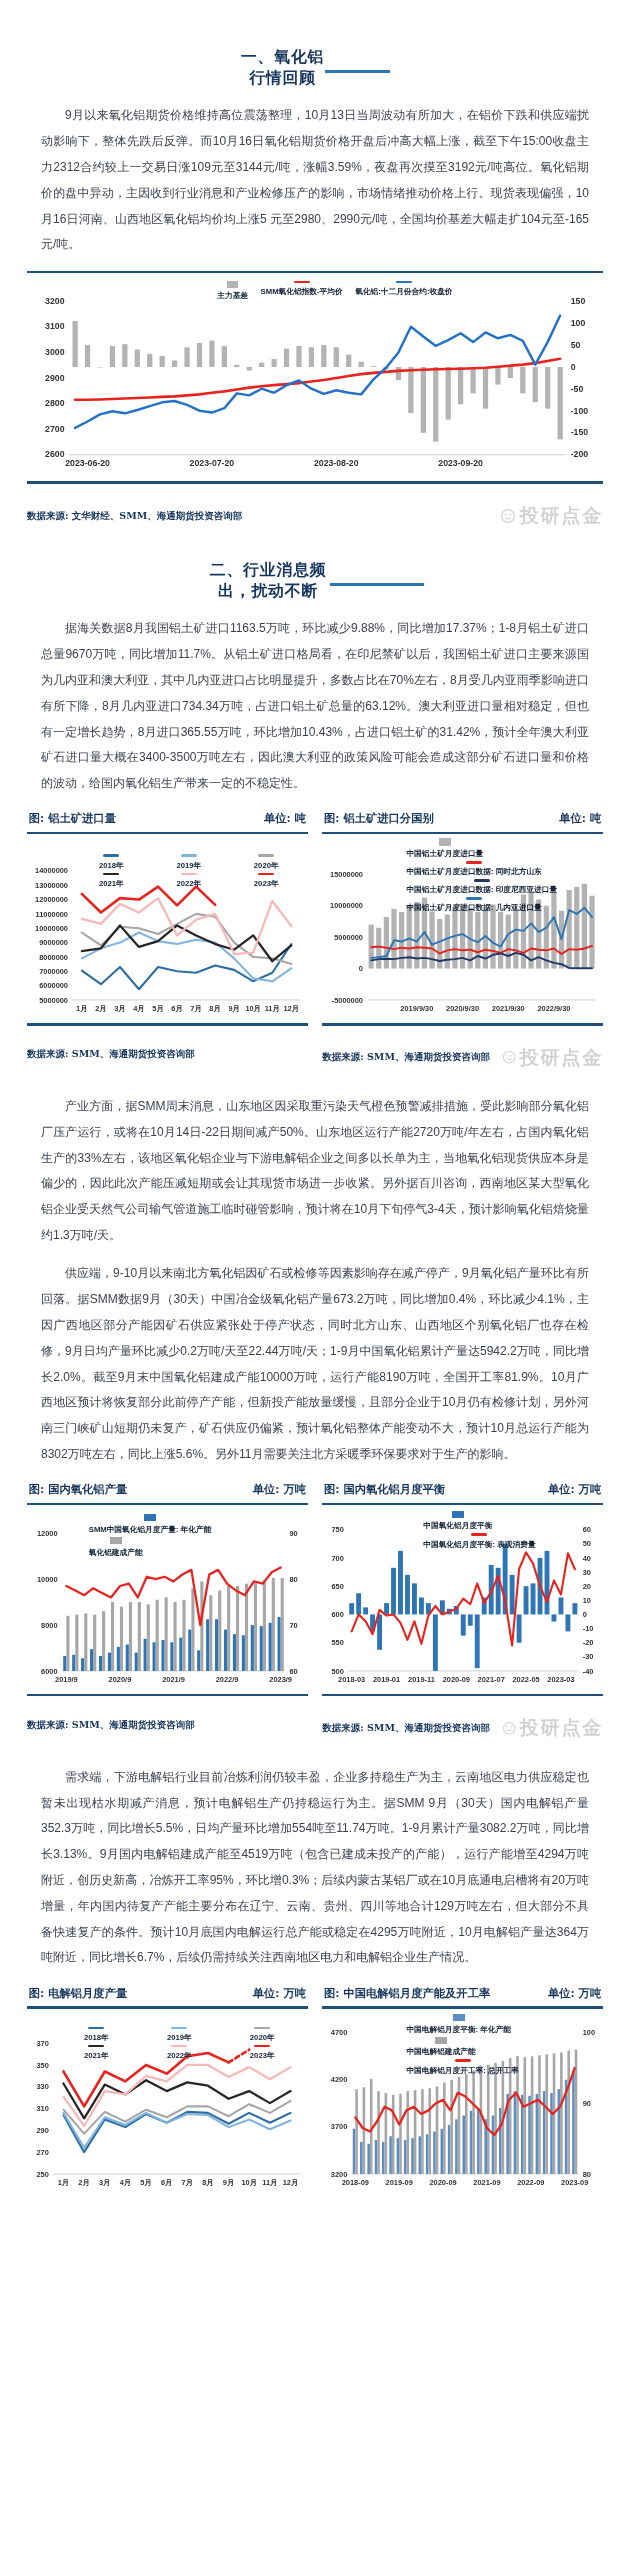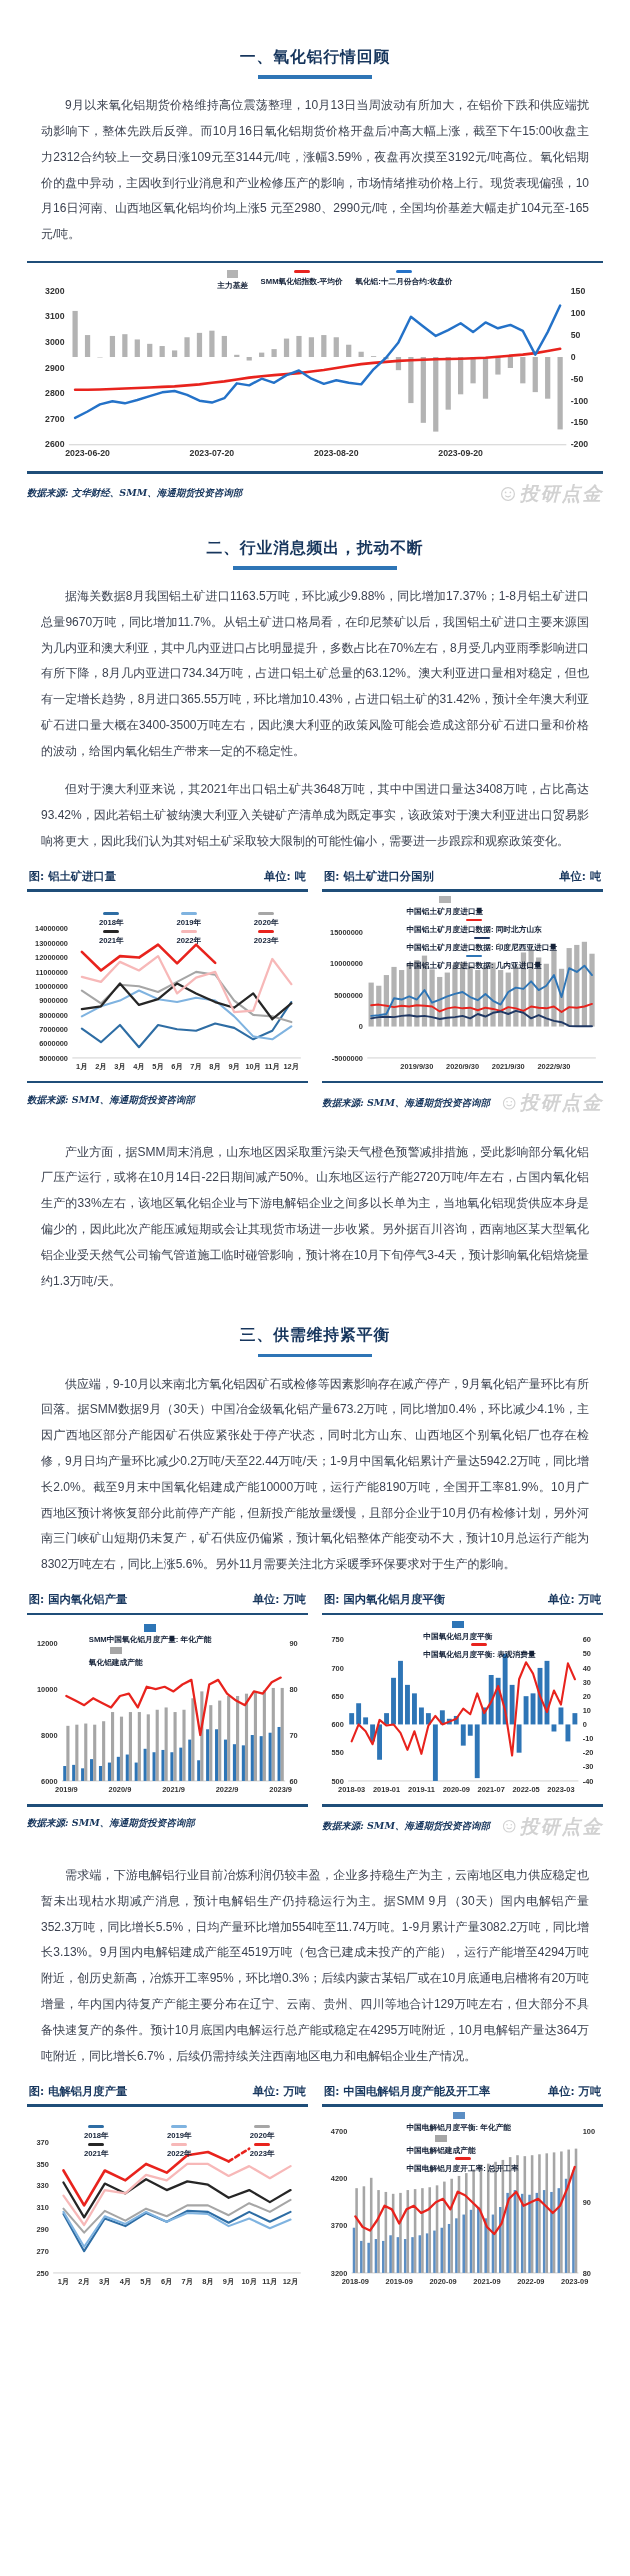--- a/index.html
+++ b/index.html
@@ -1,39 +1,39 @@
 <!DOCTYPE html>
 <html style="font-size:14.4px"><head>
 <meta charset="utf-8">
 <style>
   html,body{margin:0;padding:0;background:#ffffff;}
   body{width:630px;margin:0 auto;font-family:"Liberation Sans","DejaVu Sans",sans-serif;color:#3c4250;}
   .doc{padding:16px 0 23.4px;}
 
   
   .sec-head{text-align:center;margin:31px 0 14.4px;}
-  .sec-head-inner{display:inline-flex;flex-direction:column;align-items:center;}
+  .sec-head-inner{display:inline-flex;flex-direction:row;align-items:center;}
   .sec-head-text{font-size:15.8px;font-weight:bold;color:#17365d;letter-spacing:0.9px;}
   .sec-bar{width:76%;height:3.6px;background:#2e75b6;margin-top:7.2px;}
 
   
   p.body-text{margin:0 0 12.6px;padding:0 41px;font-size:12px;line-height:2.15;text-align:justify;text-indent:2em;}
 
   
   .chart-area-full{margin:10.8px 27px 23.4px;}
   .charts-row{display:flex;gap:14.4px;margin:10.8px 27px 23.4px;justify-content:flex-end;}
   .charts-row .chart-block{flex:1;min-width:0;}
   .chart-head{display:flex;justify-content:space-between;align-items:baseline;font-family:"DejaVu Serif","Liberation Serif",serif;font-weight:bold;color:#17365d;font-size:11.3px;padding:1.8px 1.8px 5.4px;}
   .rule-top,.rule-bot{height:2.7px;background:#1f4e79;}
   .rule-bot{margin-top:1.8px;}
   .chart-wrap{position:relative;padding:1.8px 0;}
   .chart-svg{display:block;width:100%;height:auto;}
   .chart-svg text{font:bold 8.5px "Liberation Sans",sans-serif;fill:#333333;}
   .chart-svg.big text{font:bold 10px "Liberation Sans",sans-serif;fill:#333333;}
-  .chart-src{display:flex;justify-content:space-between;align-items:center;font-family:"DejaVu Serif","Liberation Serif",serif;font-size:9.5px;font-weight:bold;color:#17365d;padding-top:7px;min-height:20px;font-style:italic;}
+  .chart-src{display:flex;justify-content:space-between;align-items:center;font-family:"DejaVu Serif","Liberation Serif",serif;font-size:9.5px;font-weight:bold;color:#17365d;padding-top:19px;min-height:20px;}
   .logo{display:inline-flex;align-items:center;gap:3.6px;color:#d2d2d2;font-size:19px;font-weight:bold;letter-spacing:1.8px;font-family:"Liberation Sans",sans-serif;}
 
   
   .legend{position:absolute;left:47px;right:7.2px;top:20px;display:flex;flex-wrap:wrap;justify-content:center;column-gap:12.6px;row-gap:1.8px;font-size:7.7px;font-weight:bold;color:#152238;pointer-events:none;}
   .legend.col{flex-direction:column;align-items:flex-start;justify-content:flex-start;right:auto;}
   .legend.grid3 .lg-item{width:29%;}
   .lg-item{display:inline-flex;align-items:center;gap:3.6px;white-space:nowrap;flex-direction:column;}
   .sw{display:inline-block;flex:none;}
   .sw.line{width:16px;height:2.7px;border-radius:1.8px;}
   .sw.bar{width:11.7px;height:7.2px;}
@@ -148,21 +148,20 @@
     </div>
   </div>
 
   <div class="sec-head">
     <span class="sec-head-inner">
       <span class="sec-head-text">二、行业消息频出，扰动不断</span>
       <span class="sec-bar"></span>
     </span>
   </div>
   <p class="body-text">据海关数据8月我国铝土矿进口1163.5万吨，环比减少9.88%，同比增加17.37%；1-8月铝土矿进口总量9670万吨，同比增加11.7%。从铝土矿进口格局看，在印尼禁矿以后，我国铝土矿进口主要来源国为几内亚和澳大利亚，其中几内亚进口占比明显提升，多数占比在70%左右，8月受几内亚雨季影响进口有所下降，8月几内亚进口734.34万吨，占进口铝土矿总量的63.12%。澳大利亚进口量相对稳定，但也有一定增长趋势，8月进口365.55万吨，环比增加10.43%，占进口铝土矿的31.42%，预计全年澳大利亚矿石进口量大概在3400-3500万吨左右，因此澳大利亚的政策风险可能会造成这部分矿石进口量和价格的波动，给国内氧化铝生产带来一定的不稳定性。</p>
-  <p class="body-text">但对于澳大利亚来说，其2021年出口铝土矿共3648万吨，其中中国进口量达3408万吨，占比高达93.42%，因此若铝土矿被纳澳大利亚入关键矿产清单成为既定事实，该政策对于澳大利亚进出口贸易影响将更大，因此我们认为其对铝土矿采取较大限制的可能性偏小，需要进一步跟踪和观察政策变化。</p>
 
   <div class="charts-row">
     <div class="chart-block">
       <div class="chart-head">
         <span>图: 铝土矿进口量</span>
         <span>单位: 吨</span>
       </div>
       <div class="rule-top"></div>
       <div class="chart-wrap">
         <svg class="chart-svg" viewBox="0 0 322 210">
@@ -310,26 +309,20 @@
               <path d="M6.5 12 q3.5 3 7 0" stroke="#d2d2d2" fill="none" stroke-width="1.5"></path>
             </svg>
           <span>投研点金</span>
         </span>
       </div>
     </div>
   </div>
 
   <p class="body-text">产业方面，据SMM周末消息，山东地区因采取重污染天气橙色预警减排措施，受此影响部分氧化铝厂压产运行，或将在10月14日-22日期间减产50%。山东地区运行产能2720万吨/年左右，占国内氧化铝生产的33%左右，该地区氧化铝企业与下游电解铝企业之间多以长单为主，当地氧化铝现货供应本身是偏少的，因此此次产能压减短期或会让其现货市场进一步收紧。另外据百川咨询，西南地区某大型氧化铝企业受天然气公司输气管道施工临时碰管影响，预计将在10月下旬停气3-4天，预计影响氧化铝焙烧量约1.3万吨/天。</p>
 
-  <div class="sec-head">
-    <span class="sec-head-inner">
-      <span class="sec-head-text">三、供需维持紧平衡</span>
-      <span class="sec-bar"></span>
-    </span>
-  </div>
   <p class="body-text">供应端，9-10月以来南北方氧化铝因矿石或检修等因素影响存在减产停产，9月氧化铝产量环比有所回落。据SMM数据9月（30天）中国冶金级氧化铝产量673.2万吨，同比增加0.4%，环比减少4.1%，主因广西地区部分产能因矿石供应紧张处于停产状态，同时北方山东、山西地区个别氧化铝厂也存在检修，9月日均产量环比减少0.2万吨/天至22.44万吨/天；1-9月中国氧化铝累计产量达5942.2万吨，同比增长2.0%。截至9月末中国氧化铝建成产能10000万吨，运行产能8190万吨，全国开工率81.9%。10月广西地区预计将恢复部分此前停产产能，但新投产能放量缓慢，且部分企业于10月仍有检修计划，另外河南三门峡矿山短期仍未复产，矿石供应仍偏紧，预计氧化铝整体产能变动不大，预计10月总运行产能为8302万吨左右，同比上涨5.6%。另外11月需要关注北方采暖季环保要求对于生产的影响。</p>
 
   <div class="charts-row">
     <div class="chart-block">
       <div class="chart-head">
         <span>图: 国内氧化铝产量</span>
         <span>单位: 万吨</span>
       </div>
       <div class="rule-top"></div>
       <div class="chart-wrap">

